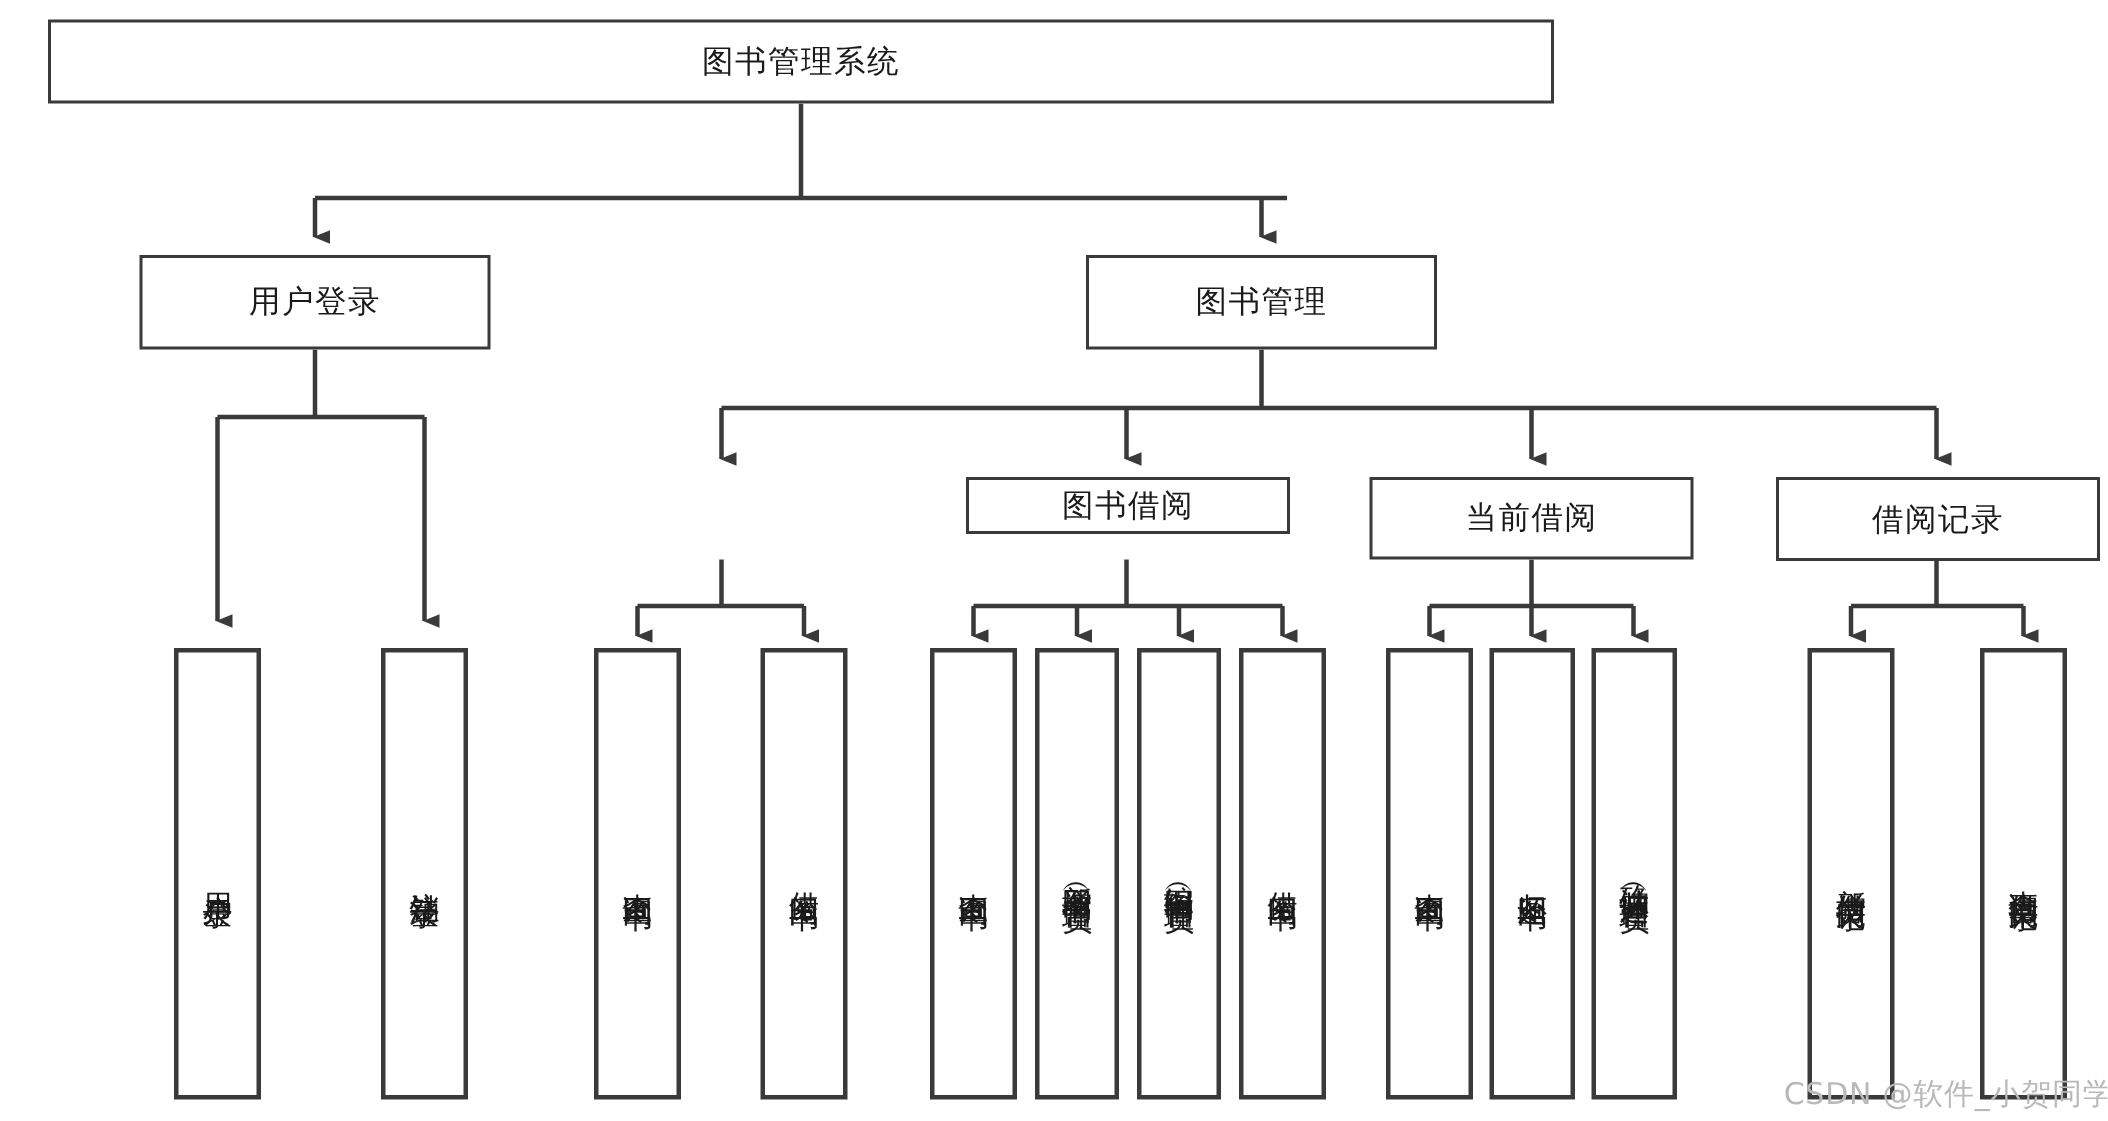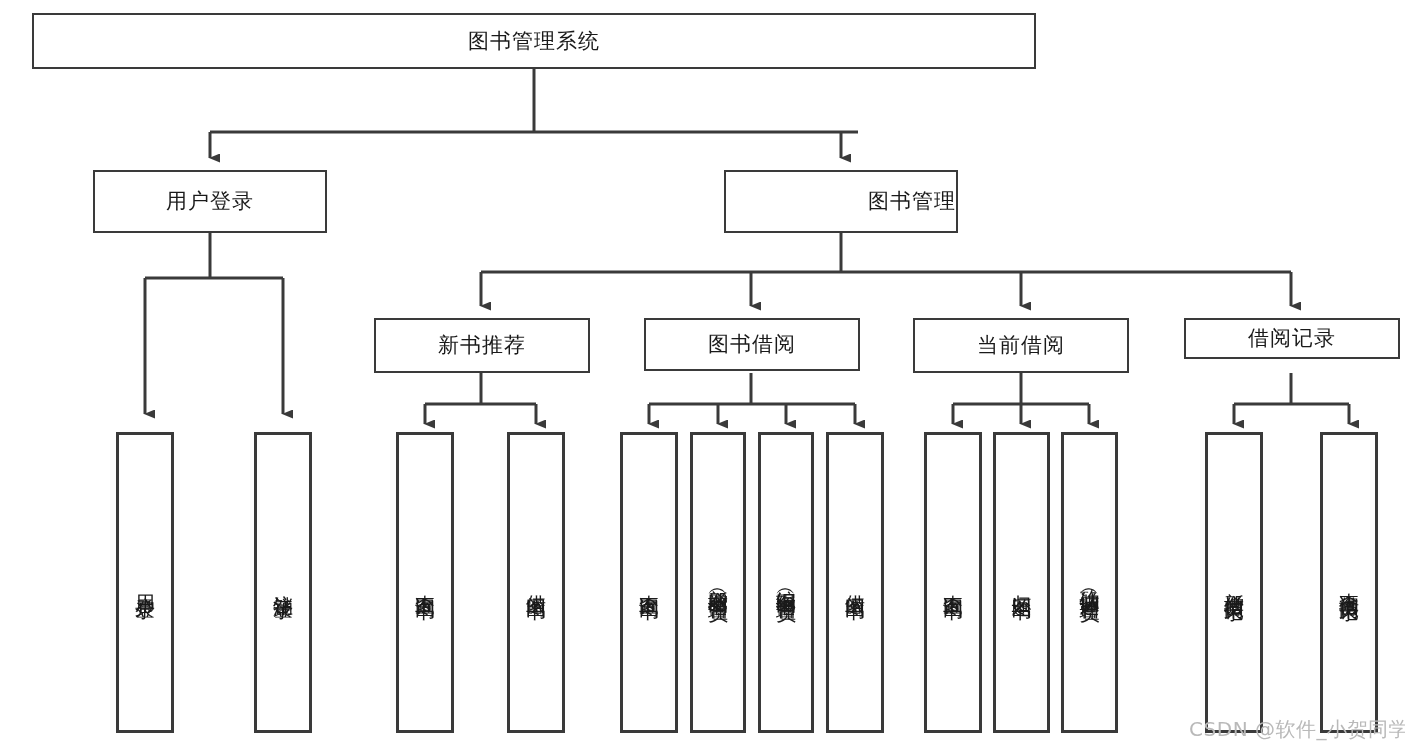--- a/index.html
+++ b/index.html
@@ -125,34 +125,31 @@
     </g>
   </svg>
 
   <div class="node" style="left:20px; top:13px; width:1004px; height:56px;">
     <span class="label">图书管理系统</span>
   </div>
 
   <div class="node" style="left:81px; top:170px; width:234px; height:63px;">
     <span class="label">用户登录</span>
   </div>
-  <div class="node" style="left:712px; top:170px; width:234px; height:63px;justify-content:flex-end;">
+  <div class="node" style="left:712px; top:170px; width:234px; height:63px;">
     <span class="label">图书管理</span>
   </div>
 
-  <div class="node" style="left:362px; top:318px; width:216px; height:55px;">
-    <span class="label">新书推荐</span>
-  </div>
-  <div class="node" style="left:632px; top:318px; width:216px; height:53px;">
+  <div class="node" style="left:632px; top:318px; width:216px; height:38px;">
     <span class="label">图书借阅</span>
   </div>
   <div class="node" style="left:901px; top:318px; width:216px; height:55px;justify-content:center;">
     <span class="label">当前借阅</span>
   </div>
-  <div class="node" style="left:1172px; top:318px; width:216px; height:41px;">
+  <div class="node" style="left:1172px; top:318px; width:216px; height:56px;">
     <span class="label">借阅记录</span>
   </div>
 
   <div class="node leaf" style="left:104px; top:432px; width:58px; height:301px;">
     <span class="label">用户登录</span>
   </div>
   <div class="node leaf" style="left:242px; top:432px; width:58px; height:301px;">
     <span class="label">注销登录</span>
   </div>
 

